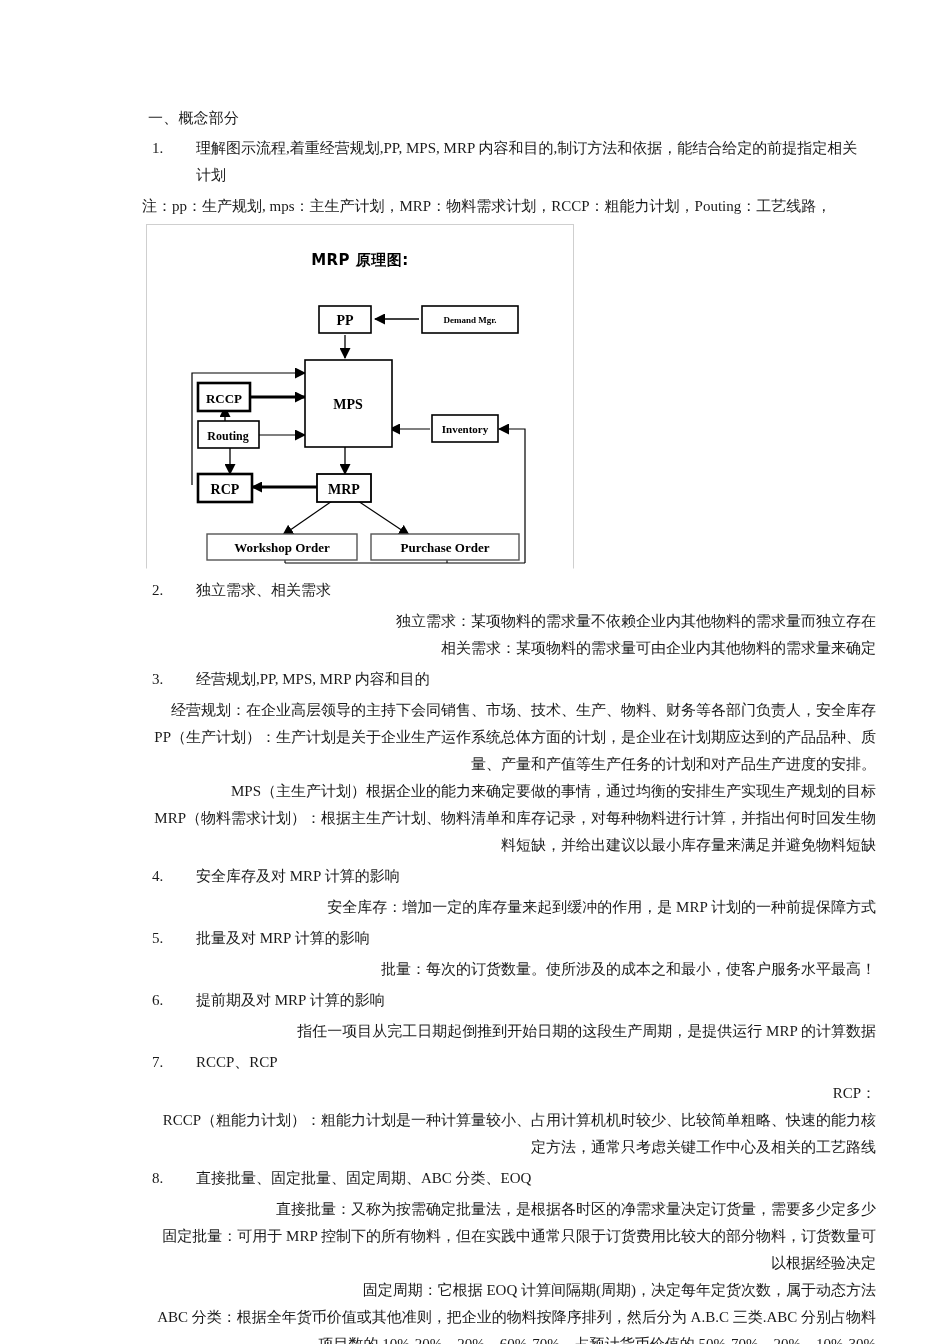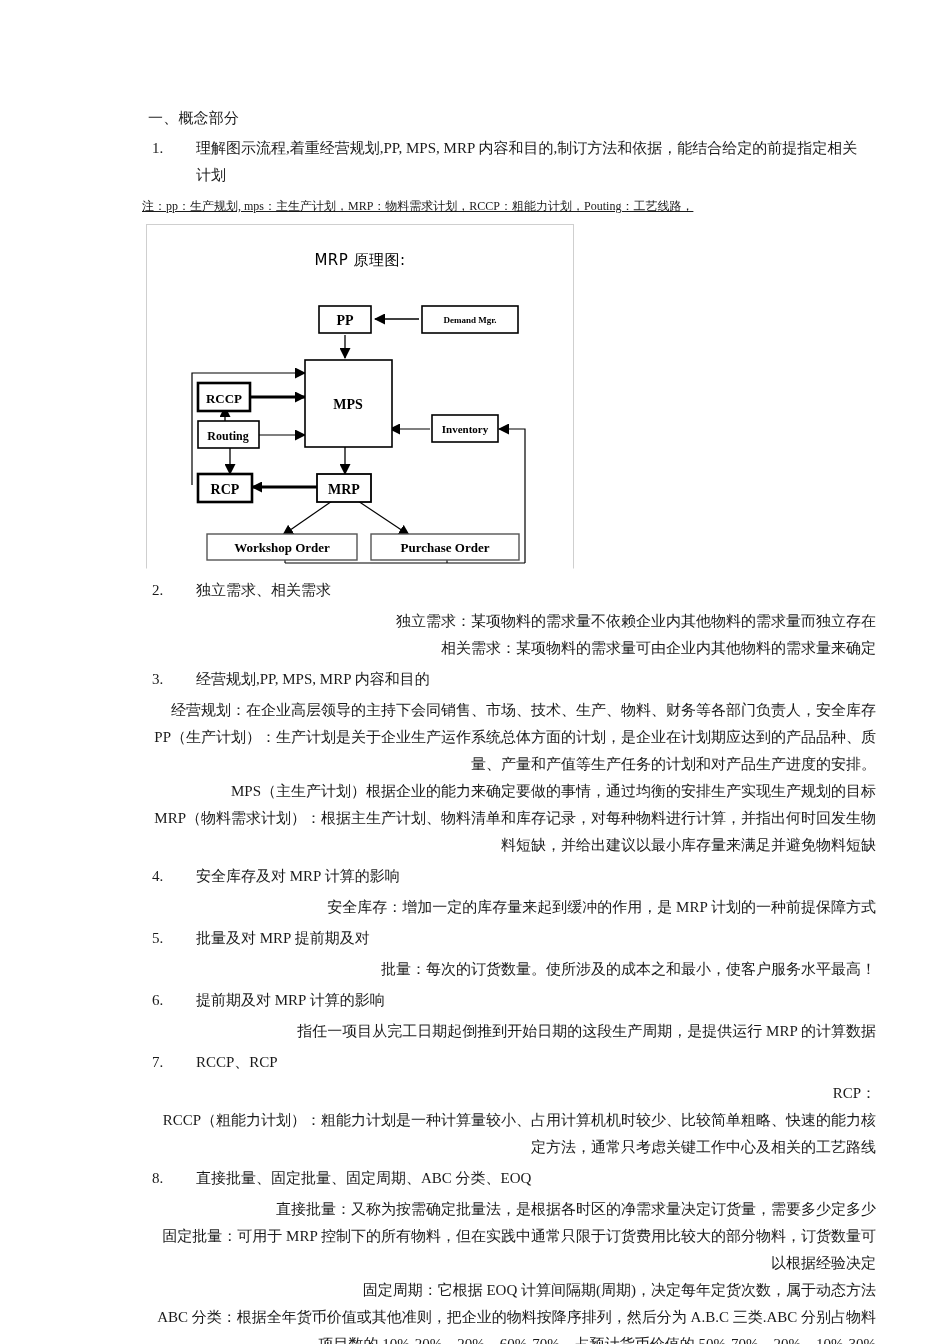--- a/index.html
+++ b/index.html
@@ -47,25 +47,24 @@
     text-indent: 0;
   }
   .para {
     font-size: 15px;
     line-height: 27px;
     margin: 0;
     padding-right: 4px;
     text-align: right;
   }
   .note-line {
-    font-size: 12px;
+    font-size: 15px;
     line-height: 27px;
     margin: 0 0 4px 0;
     margin-left: -6px;
-    text-decoration: underline;
   }
 
   
   .fig-wrap {
     margin: 4px 0 8px -2px;
   }
   .fig-frame {
     width: 428px;
     height: 345px;
     border: 1px solid #cfcfcf;
@@ -74,21 +73,21 @@
     position: relative;
     background: #ffffff;
   }
   .fig-title {
     position: absolute;
     top: 26px;
     left: 0;
     width: 100%;
     text-align: center;
     font-family: "DejaVu Sans", sans-serif;
-    font-weight: normal;
+    font-weight: bold;
     font-size: 15px;
     letter-spacing: 0.5px;
     color: #000;
   }
   .fig-svg {
     position: absolute;
     top: 0;
     left: 0;
   }
   .fig-svg text {
@@ -200,21 +199,21 @@
   <div class="para">PP（生产计划）：生产计划是关于企业生产运作系统总体方面的计划，是企业在计划期应达到的产品品种、质量、产量和产值等生产任务的计划和对产品生产进度的安排。</div>
   <div class="para">MPS（主生产计划）根据企业的能力来确定要做的事情，通过均衡的安排生产实现生产规划的目标</div>
   <div class="para">MRP（物料需求计划）：根据主生产计划、物料清单和库存记录，对每种物料进行计算，并指出何时回发生物料短缺，并给出建议以最小库存量来满足并避免物料短缺</div>
 
   <div class="num-item">
     <span class="num">4.</span><span>安全库存及对 MRP 计算的影响</span>
   </div>
   <div class="para">安全库存：增加一定的库存量来起到缓冲的作用，是 MRP 计划的一种前提保障方式</div>
 
   <div class="num-item">
-    <span class="num">5.</span><span>批量及对 MRP 提前期及对</span>
+    <span class="num">5.</span><span>批量及对 MRP 计算的影响</span>
   </div>
   <div class="para">批量：每次的订货数量。使所涉及的成本之和最小，使客户服务水平最高！</div>
 
   <div class="num-item">
     <span class="num">6.</span><span>提前期及对 MRP 计算的影响</span>
   </div>
   <div class="para">指任一项目从完工日期起倒推到开始日期的这段生产周期，是提供运行 MRP 的计算数据</div>
 
   <div class="num-item">
     <span class="num">7.</span><span>RCCP、RCP</span>

